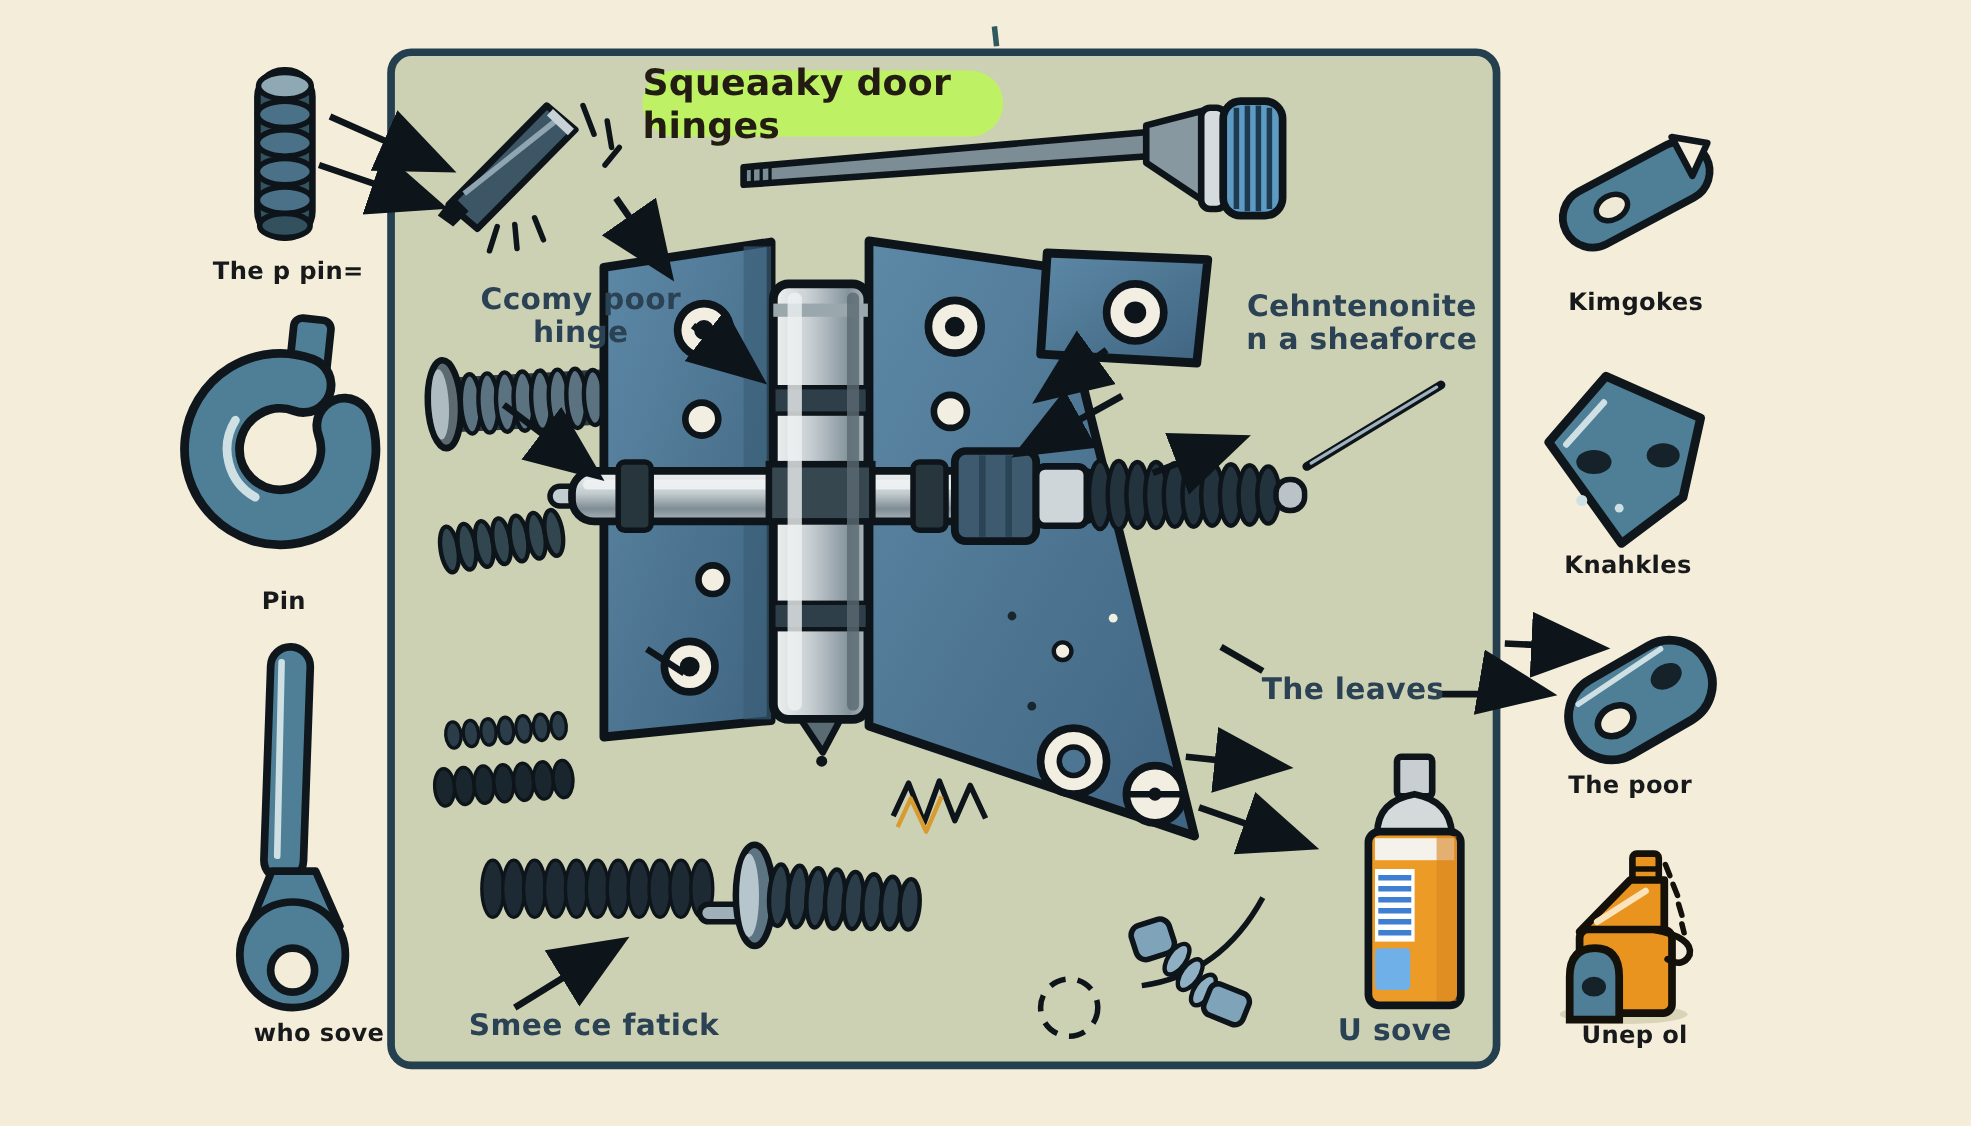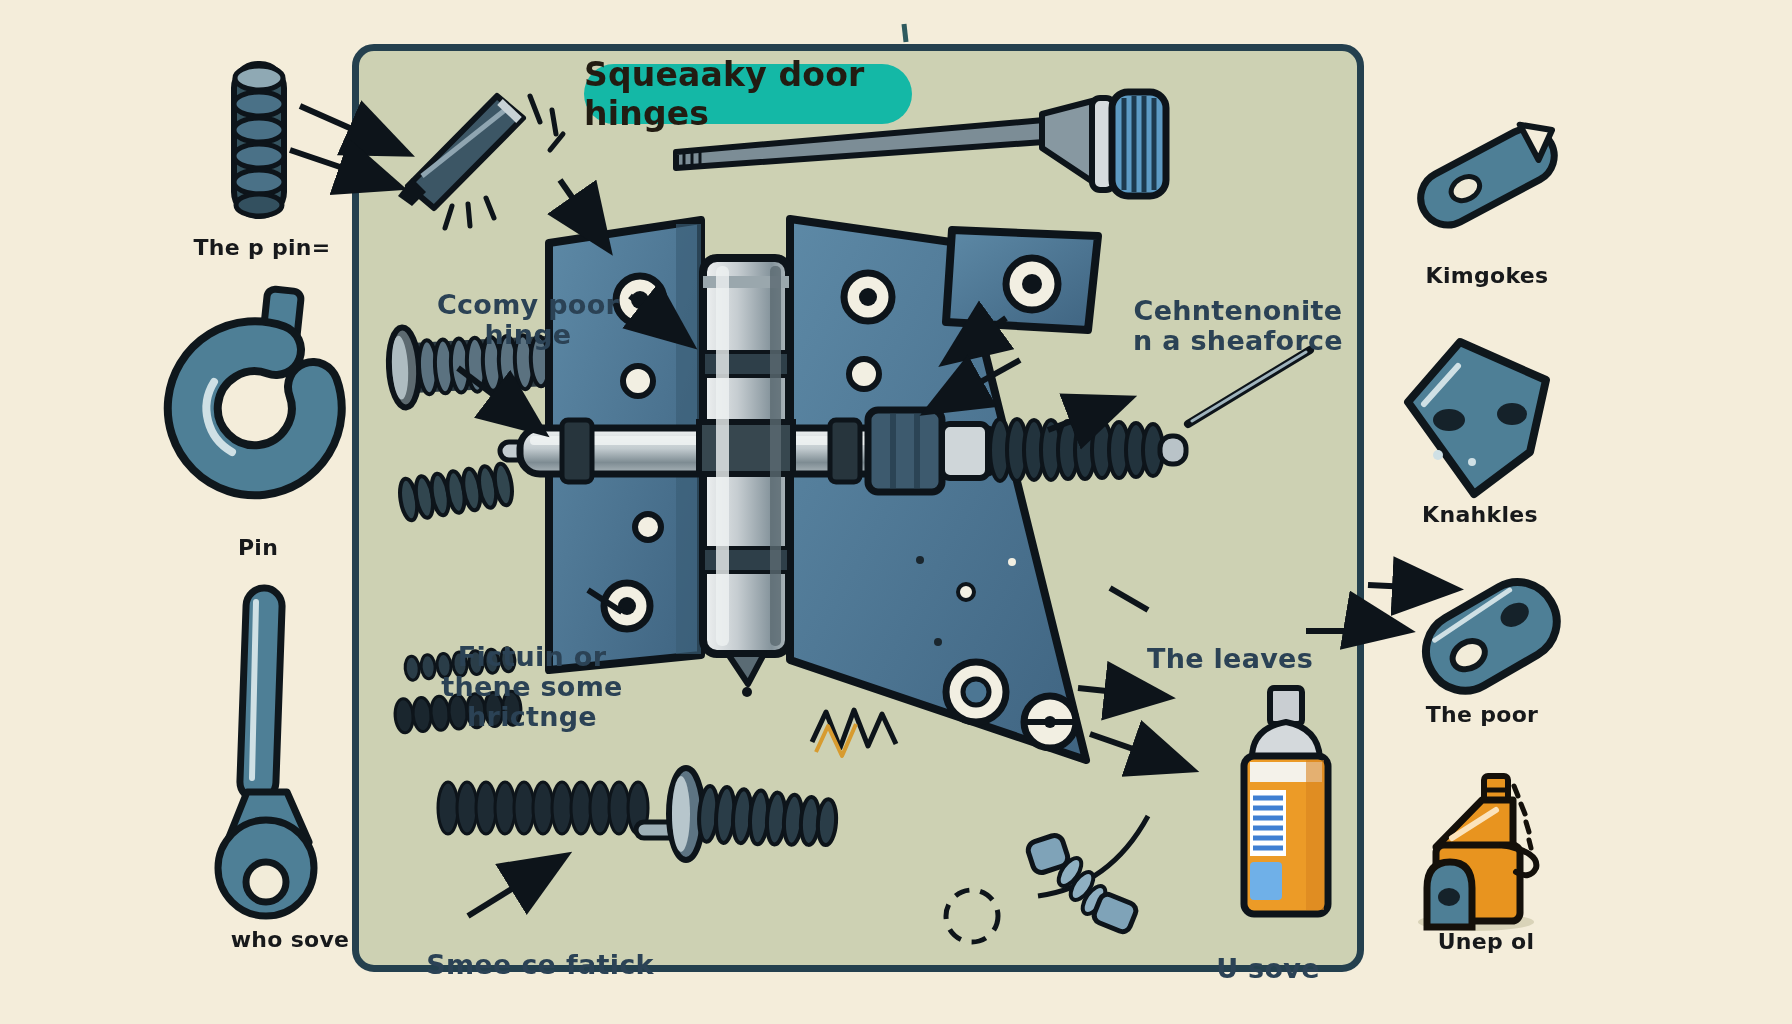--- a/index.html
+++ b/index.html
@@ -4,23 +4,23 @@
 <style>
   html,body{margin:0;padding:0;background:#f4edda;}
   #stage{position:relative;width:1792px;height:1024px;background:#f4edda;overflow:hidden;
          font-family:"DejaVu Sans","Liberation Sans",sans-serif;}
   #panel{position:absolute;left:352px;top:44px;width:1012px;height:928px;
          background:#cdd1b3;border:7px solid #24404e;border-radius:22px;box-sizing:border-box;}
   #illus{position:absolute;left:0;top:0;width:1792px;height:1024px;pointer-events:none;}
   .lbl{position:absolute;transform:translateX(-50%);white-space:pre-line;text-align:center;
        font-weight:700;line-height:1.12;letter-spacing:.3px;}
   .lbl-out{color:#17191b;font-size:22px;}
-  .lbl-in{color:#2b4255;font-size:27px;margin-top:32px;}
+  .lbl-in{color:#2b4255;font-size:27px;}
   #title-badge{position:absolute;left:584px;top:64px;width:328px;height:60px;border-radius:34px;
-       background:#14b8a6;display:flex;align-items:center;justify-content:center;}
+       background:#bef264;display:flex;align-items:center;justify-content:center;}
   #title-badge span{font-weight:700;font-size:33px;color:#221c12;letter-spacing:.2px;}
 </style>
 </head>
 <body>
 
 <div id="stage">
 
   <div id="panel"></div>
 
   <svg id="illus" viewBox="0 0 1792 1024">
@@ -338,23 +338,20 @@
   <div id="title-badge">
     <span>Squeaaky door hinges</span>
   </div>
 
   <div class="lbl lbl-out" style="left:262px;top:236px">The p pin=</div>
   <div class="lbl lbl-out" style="left:258px;top:536px">Pin</div>
   <div class="lbl lbl-out" style="left:290px;top:928px">who sove</div>
 
   <div class="lbl lbl-in" style="left:528px;top:258px">Ccomy poor
 hinge</div>
-  <div class="lbl lbl-in" style="left:532px;top:610px">Fictuin or
-thene some
-hrictnge</div>
   <div class="lbl lbl-in" style="left:540px;top:918px">Smee ce fatick</div>
   <div class="lbl lbl-in" style="left:1238px;top:264px">Cehntenonite
 n a sheaforce</div>
   <div class="lbl lbl-in" style="left:1230px;top:612px">The leaves</div>
   <div class="lbl lbl-in" style="left:1268px;top:922px">U sove</div>
 
   <div class="lbl lbl-out" style="left:1487px;top:264px">Kimgokes</div>
   <div class="lbl lbl-out" style="left:1480px;top:503px">Knahkles</div>
   <div class="lbl lbl-out" style="left:1482px;top:703px">The poor</div>
   <div class="lbl lbl-out" style="left:1486px;top:930px">Unep ol</div>

